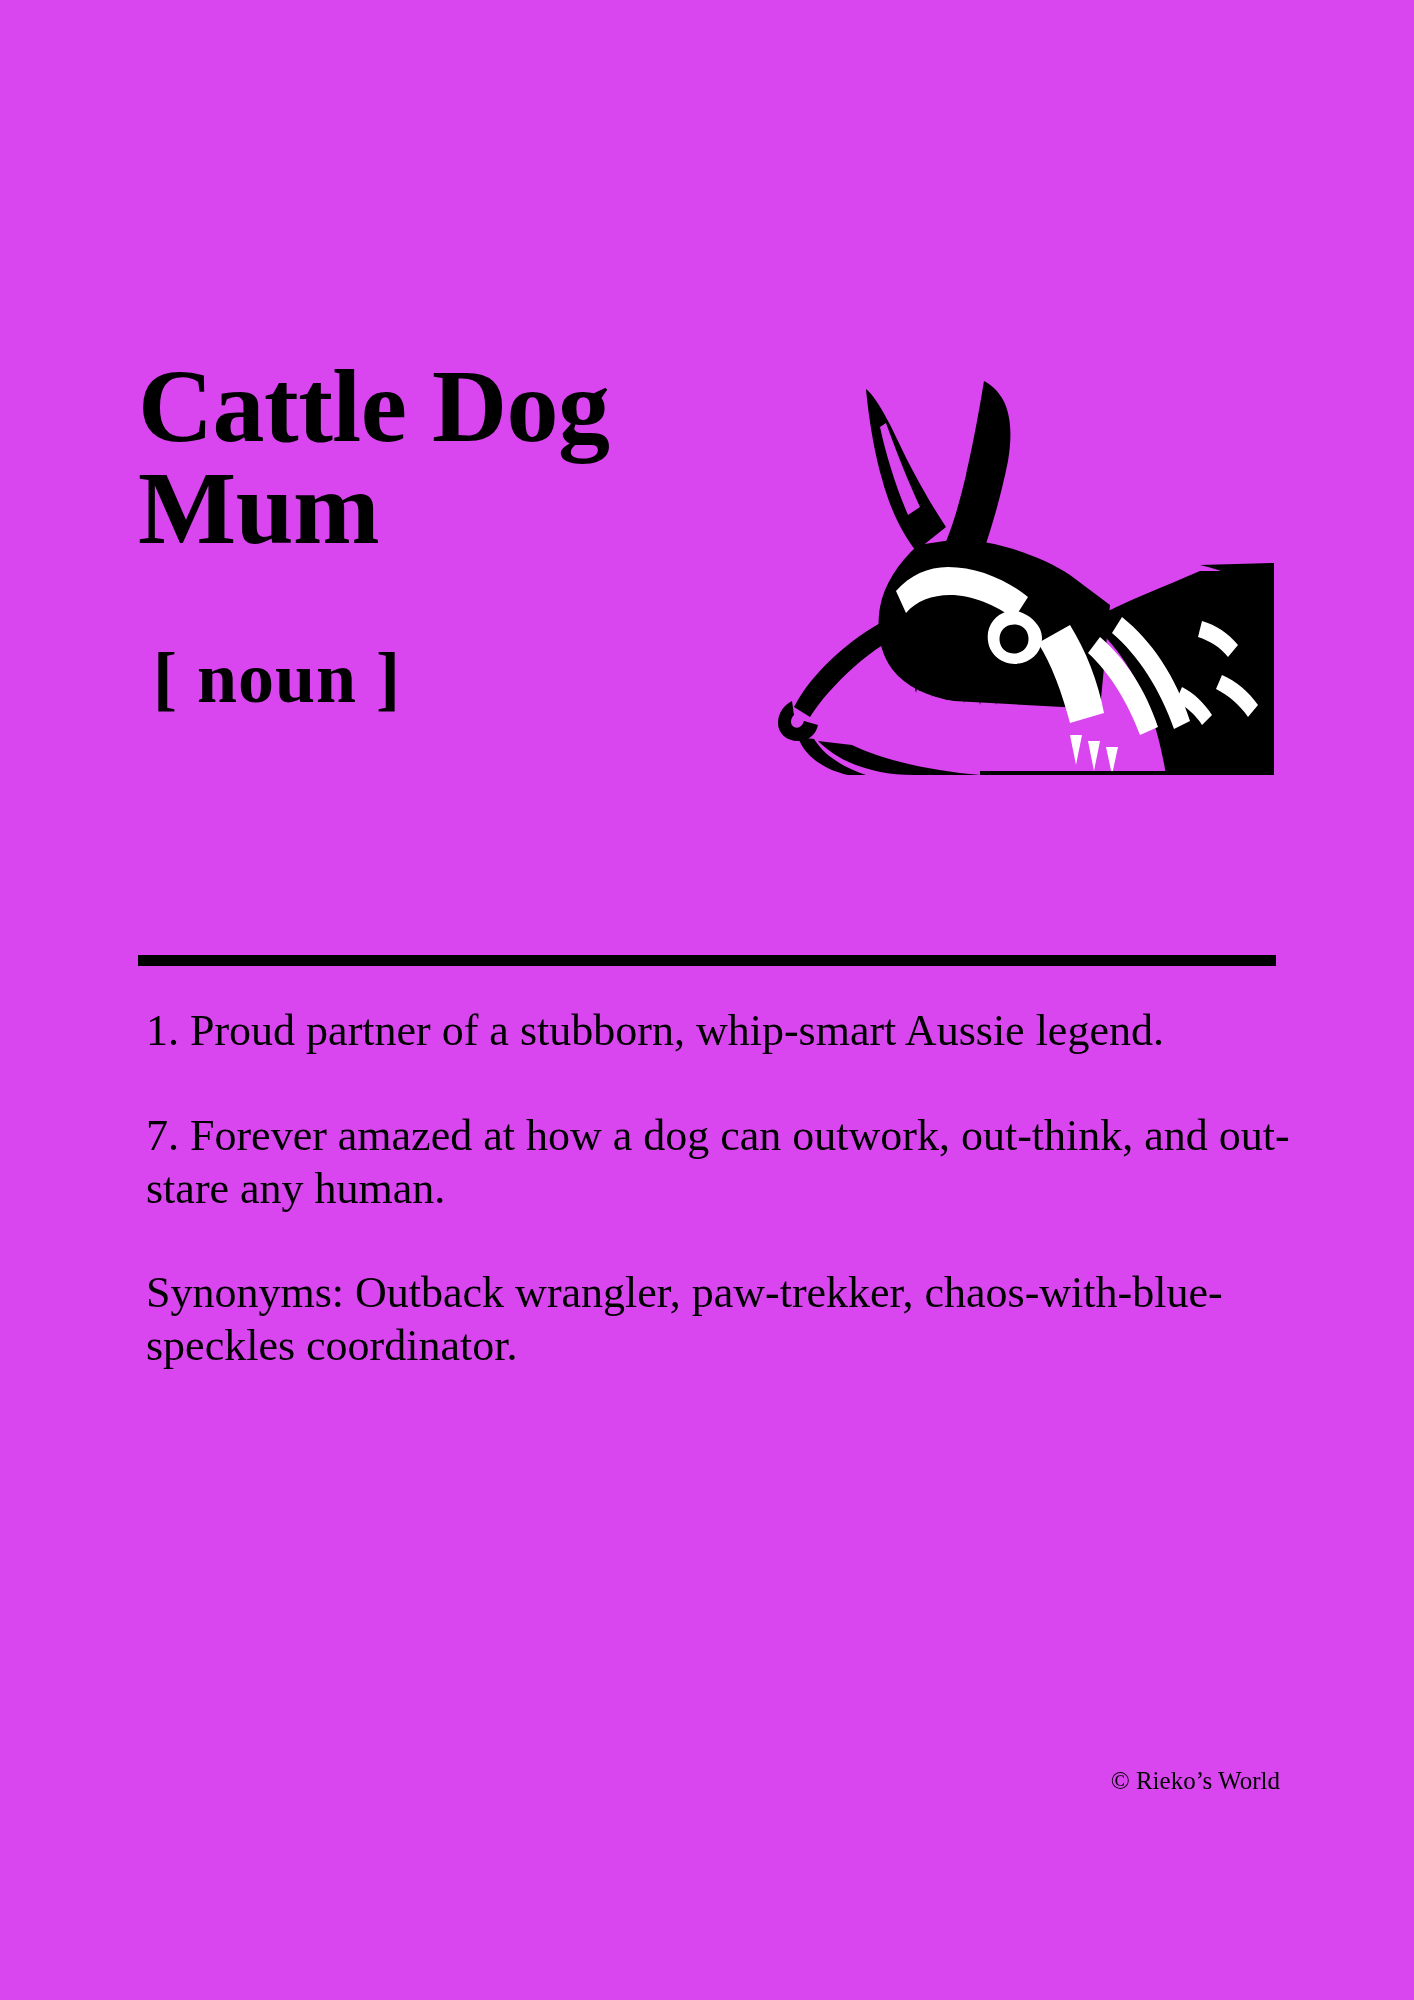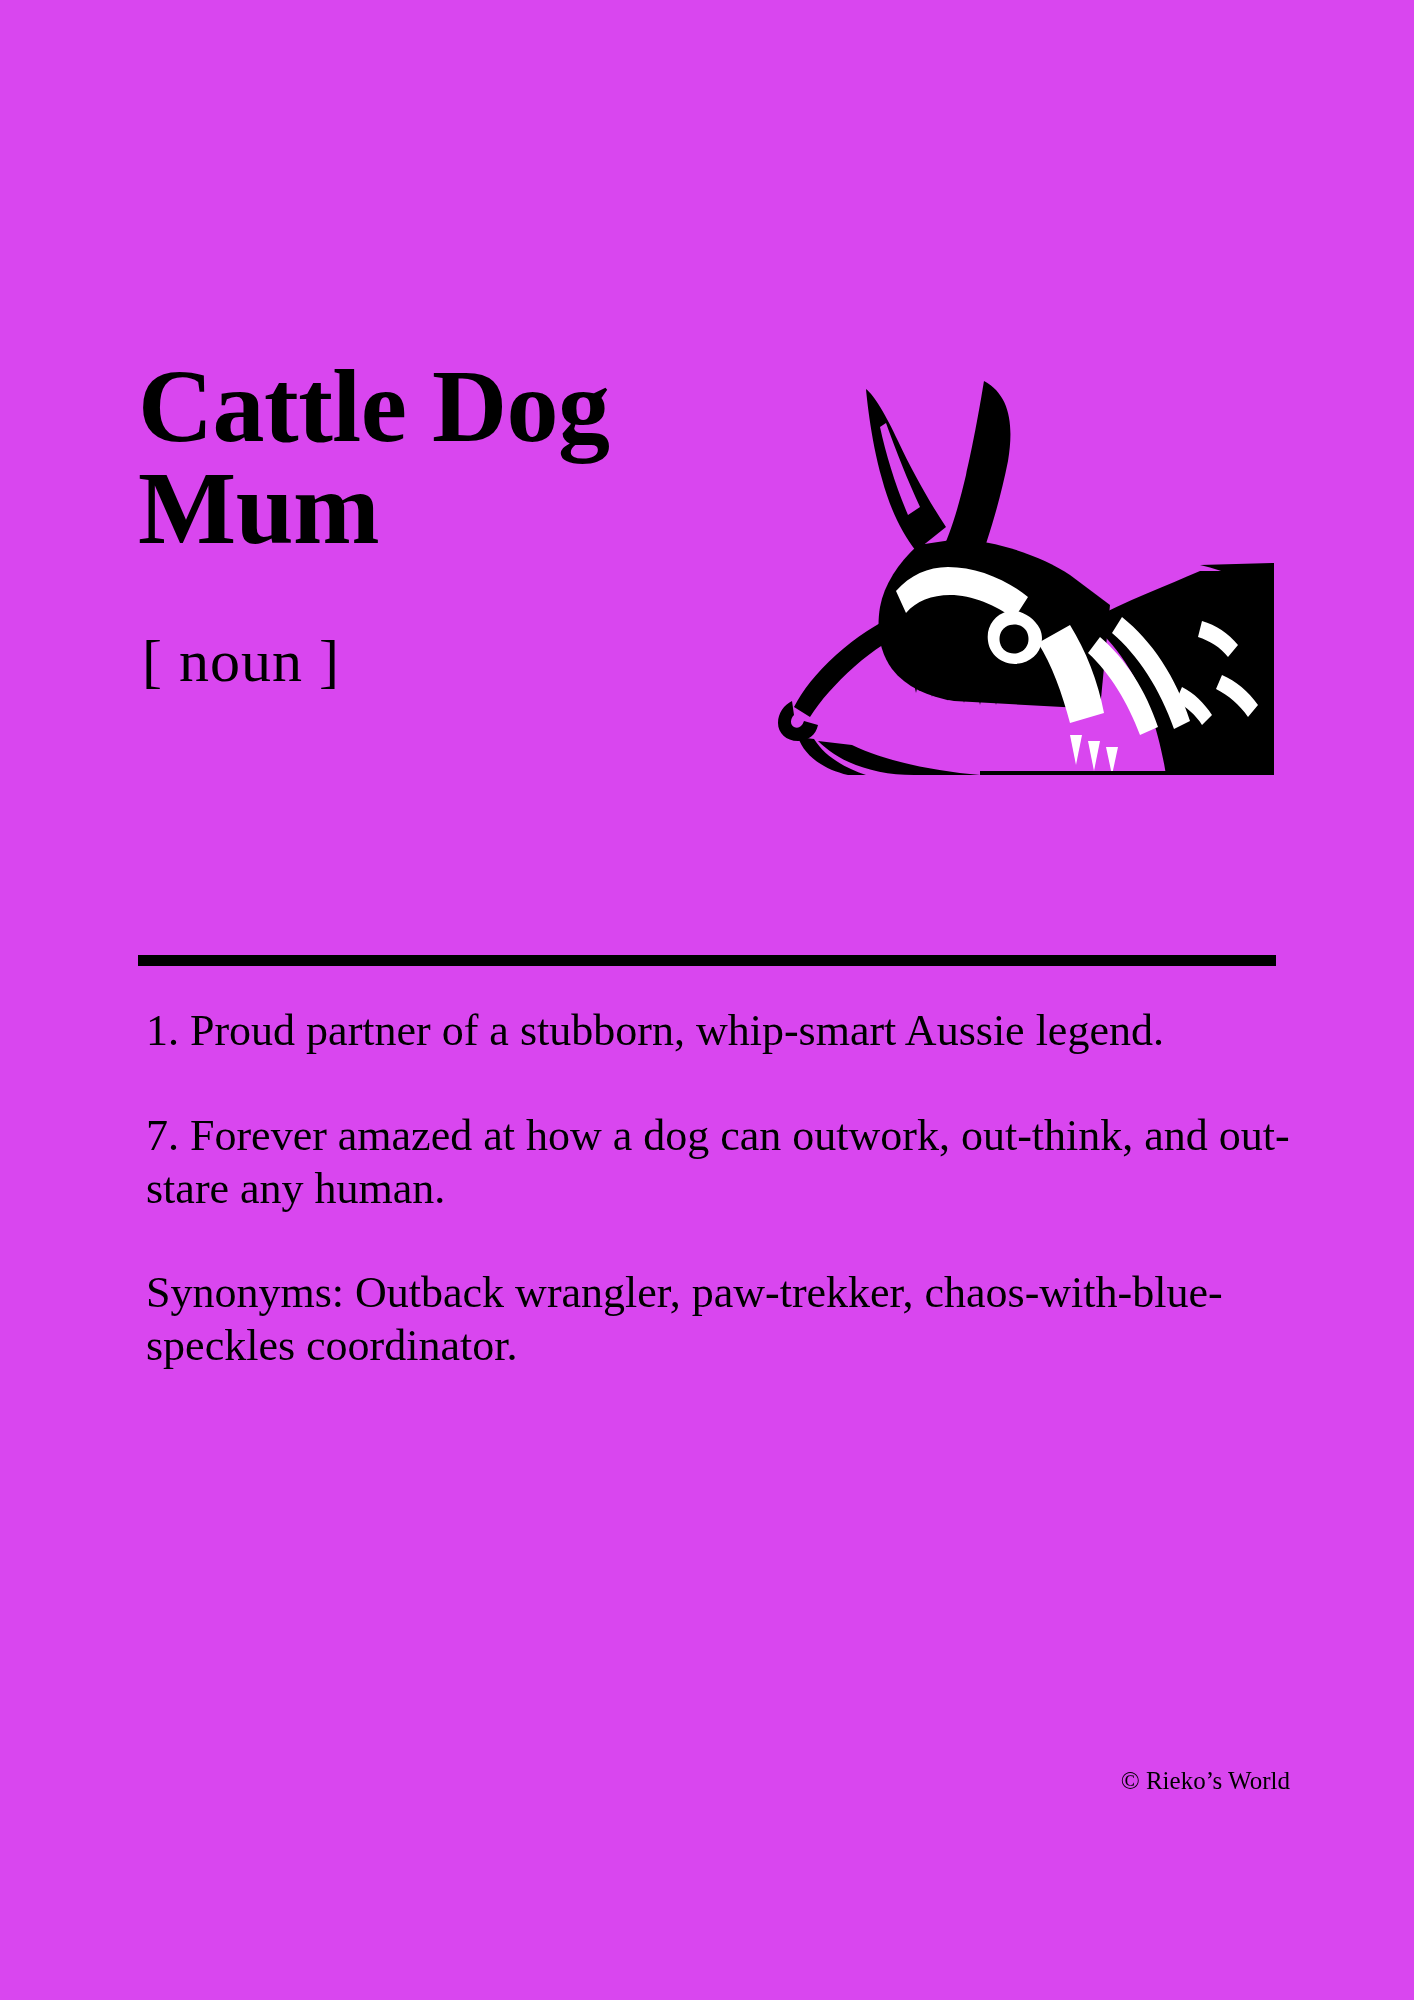--- a/index.html
+++ b/index.html
@@ -50,25 +50,25 @@
     white-space: pre-line;
   }
 
   .pos-wrap {
     position: absolute;
     left: 0;
     top: 272px;
   }
   .pos {
     font-family: "Liberation Serif", "DejaVu Serif", serif;
-    font-weight: 400;
-    font-size: 60px;
+    font-weight: 700;
+    font-size: 72px;
     line-height: 1;
     letter-spacing: 1px;
-    margin: 4px;
+    margin: 15px;
     color: #000;
   }
 
   
   .dog {
     position: absolute;
     left: 632px;
     top: 20px;
     width: 504px;
     height: 400px;
@@ -98,21 +98,21 @@
     line-height: 1.20;
     margin: 0 0 52px 0;
     color: #000;
     max-width: 1150px;
   }
   .def:last-child { margin-bottom: 0; }
 
   
   .footer {
     position: absolute;
-    right: 124px;
+    right: 134px;
     top: 1768px;
     text-align: center;
   }
   .credit {
     font-family: "Liberation Serif", "DejaVu Serif", serif;
     font-size: 25px;
     line-height: 1;
     margin: 0;
     color: #000;
   }

